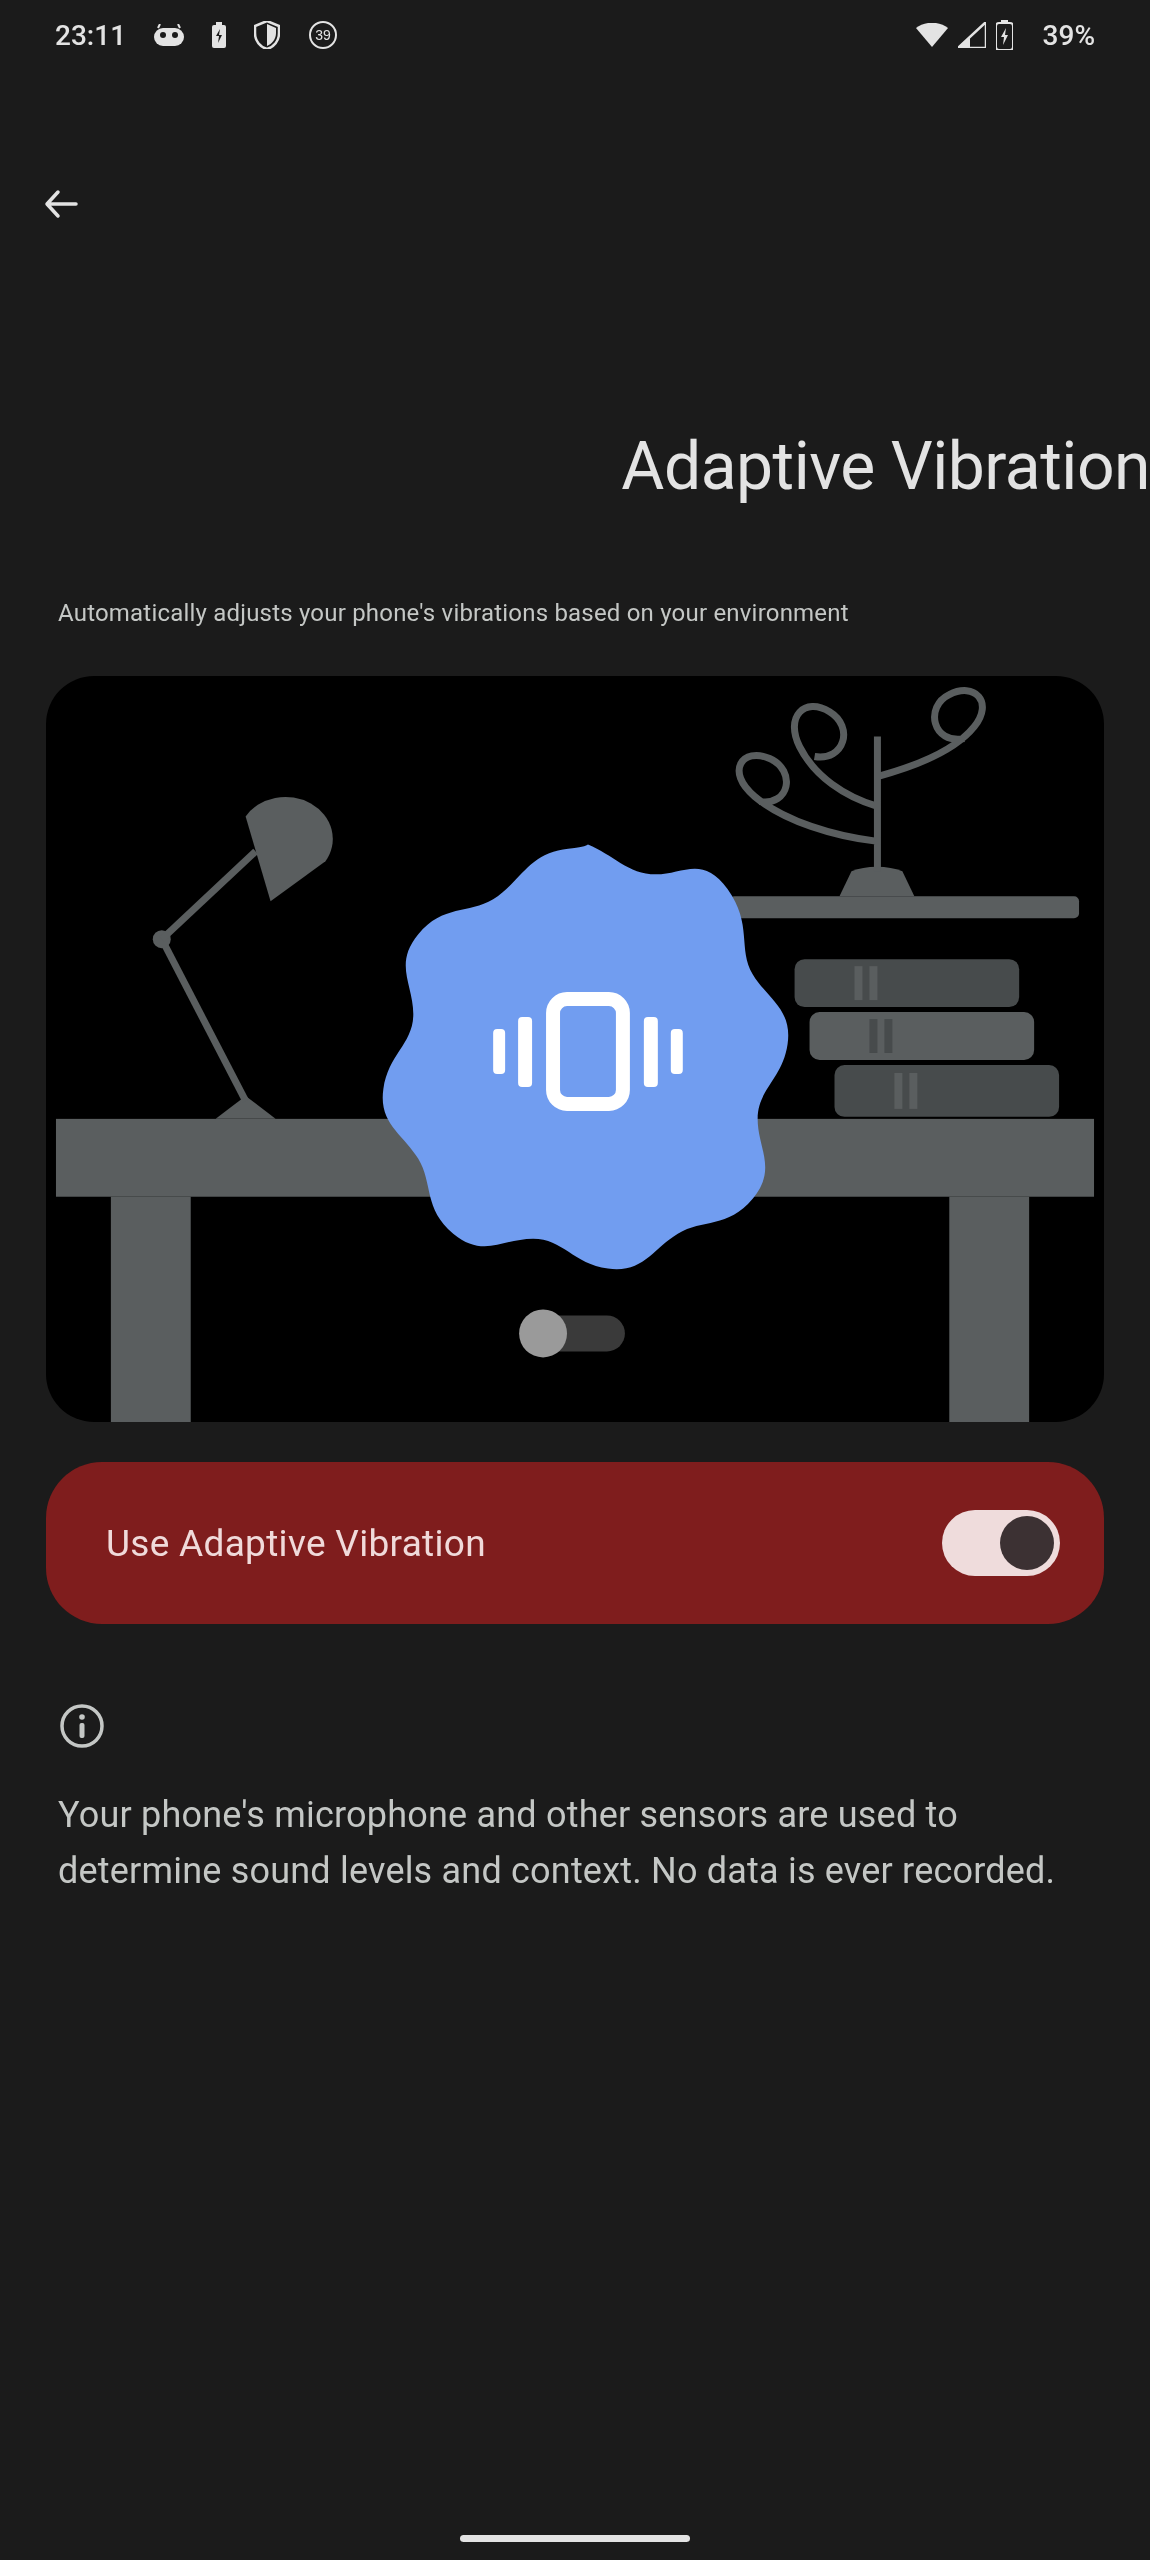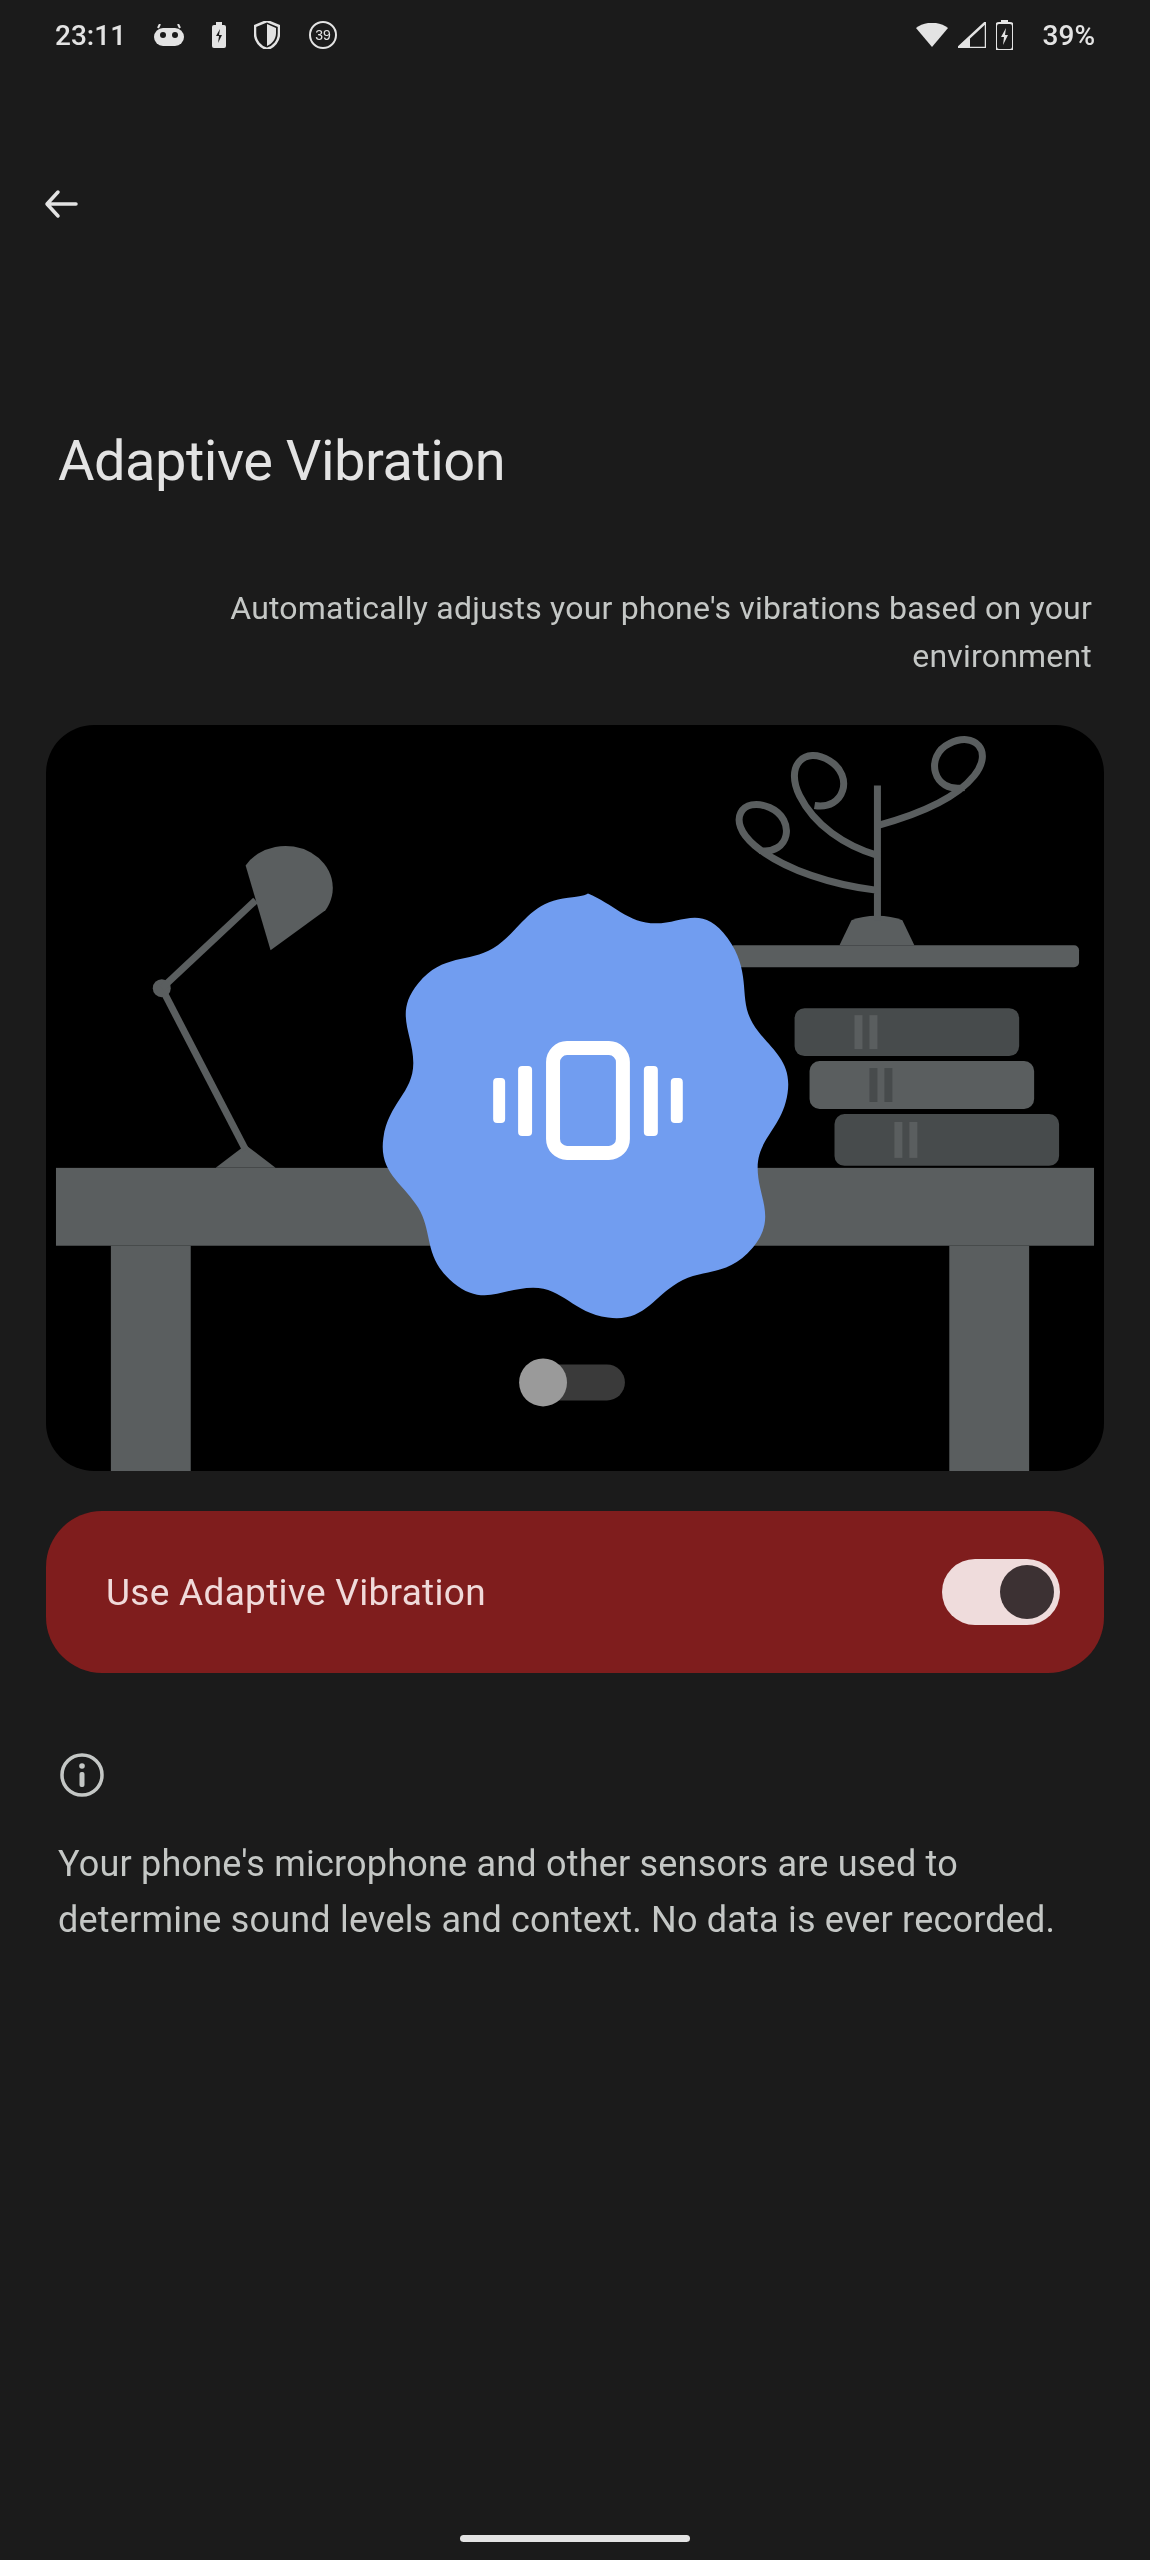--- a/index.html
+++ b/index.html
@@ -42,33 +42,33 @@
     .back-button {
       width: 48px;
       height: 48px;
       margin: 110px 0 0 38px;
       display: flex;
       align-items: center;
       justify-content: center;
       cursor: pointer;
     }
     .page-title {
-      font-size: 56px;
+      font-size: 66px;
       font-weight: 400;
       color: #e3e3e3;
       margin: 200px 0 0 58px;
       letter-spacing: -0.5px;
+      text-align: right;
     }
     .page-subtitle {
-      font-size: 32px;
+      font-size: 24px;
       color: #c4c7c5;
       margin: 90px 58px 0 58px;
       line-height: 1.5;
       letter-spacing: 0.2px;
-      text-align: right;
     }
     .illustration {
       margin: 45px 46px 0 46px;
       height: 746px;
       background: #000000;
       border-radius: 48px;
       position: relative;
       overflow: hidden;
     }
     .toggle-card {

